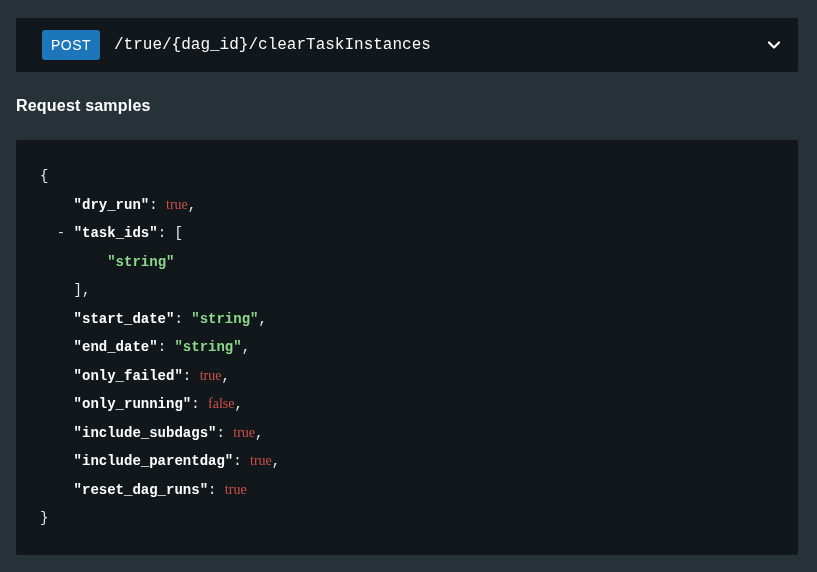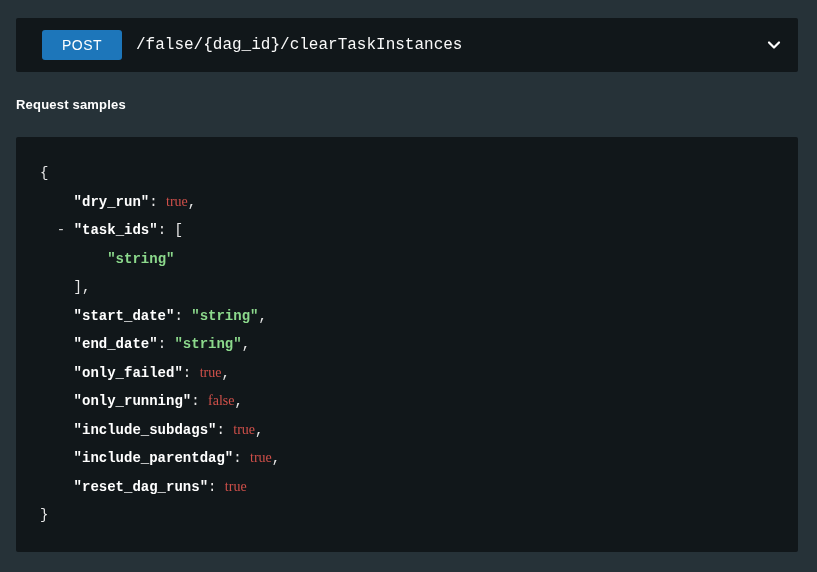--- a/index.html
+++ b/index.html
@@ -19,21 +19,21 @@
     height: 54px;
     background: var(--panel-bg, #11171a);
     border-radius: 2px;
     padding: 0 14px 0 26px;
     cursor: pointer;
   }
   .method-badge {
     display: inline-flex;
     align-items: center;
     justify-content: center;
-    width: 80px; height: 30px;
+    width: 58px; height: 30px;
     background: var(--method-bg, #1d76ba);
     color: #ffffff;
     font-size: 14px;
     font-weight: 400;
     letter-spacing: 0.5px;
     border-radius: 3px;
     flex: 0 0 auto;
     text-align: center;
   }
   .endpoint-path {
@@ -46,21 +46,21 @@
   .chevron {
     margin-left: auto;
     width: 20px; height: 20px;
     display: inline-flex;
     align-items: center;
     justify-content: center;
     flex: 0 0 auto;
   }
   .section-title {
     margin: 25px 0 0 0;
-    font-size: 13px;
+    font-size: 16px;
     font-weight: 700;
     color: var(--heading, #ffffff);
     letter-spacing: 0.2px;
   }
   .code-panel {
     margin-top: 25px;
     background: var(--panel-bg, #11171a);
     border-radius: 2px;
   }
   pre.code {
@@ -81,21 +81,21 @@
     cursor: pointer;
   }
 </style>
 </head>
 <body>
 
 <div class="page">
 
   <div class="endpoint-bar">
     <span class="method-badge">POST</span>
-    <span class="endpoint-path">/false/{dag_id}/clearTaskInstances</span>
+    <span class="endpoint-path">/true/{dag_id}/clearTaskInstances</span>
     <span class="chevron">
       <svg width="20" height="20" viewBox="0 0 20 20">
         <polyline points="5,7.5 10,12.5 15,7.5" fill="none" stroke="#ffffff" stroke-width="2.2" stroke-linecap="round" stroke-linejoin="round"></polyline>
       </svg>
     </span>
   </div>
 
   <h2 class="section-title">Request samples</h2>
 
   <div class="code-panel">

